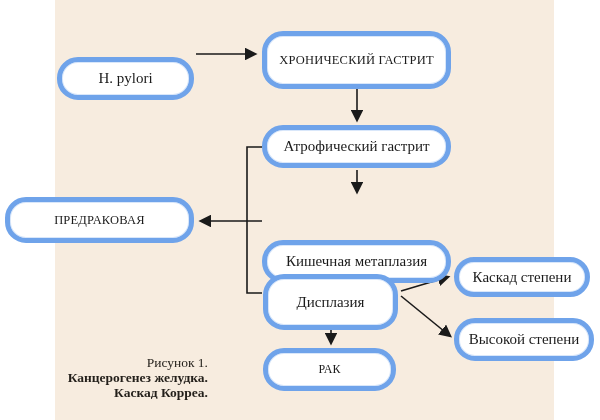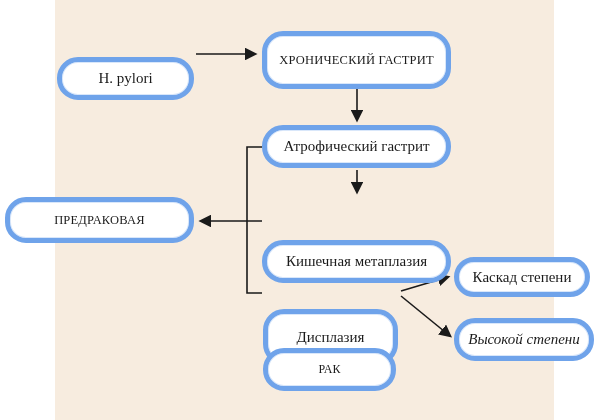--- a/index.html
+++ b/index.html
@@ -21,23 +21,23 @@
     display:flex;flex-direction:column;align-items:center;justify-content:center;
     text-align:center;color:var(--text,#1b1b1b);
     font-size:15px;line-height:17px;
   }
   .node.caps{font-size:12.5px;letter-spacing:.2px;}
   .n-hpylori   {left:57px; top:33px; width:137px;height:43px;margin-top:24px;}
   .n-chronic   {left:262px;top:31px; width:189px;height:58px;}
   .n-atrophic  {left:262px;top:125px;width:189px;height:43px;}
   .n-metaplasia{left:262px;top:197px;width:189px;height:43px;margin-top:43px;}
   .n-precancer {left:5px;  top:197px;width:189px;height:46px;align-items:center;}
-  .n-dysplasia {left:263px;top:274px;width:135px;height:56px;margin-top:35px;}
+  .n-dysplasia {left:263px;top:274px;width:135px;height:56px;}
   .n-low       {left:454px;top:257px;width:136px;height:40px;}
-  .n-high      {left:454px;top:318px;width:140px;height:43px;font-style:italic;}
+  .n-high      {left:454px;top:318px;width:140px;height:43px;}
   .n-cancer    {left:263px;top:348px;width:133px;height:43px;font-size:12px;}
   .caption{
     position:absolute;z-index:2;left:28px;top:355px;width:180px;
     text-align:right;font-size:13.5px;line-height:15px;color:#231f1a;
   }
   .caption .b{font-weight:bold;}
 </style>
 </head>
 <body>
 
@@ -92,13 +92,18 @@
   </div>
 
   <div class="node n-high">
     <span>Высокой степени</span>
   </div>
 
   <div class="node n-cancer">
     <span>РАК</span>
   </div>
 
+  <div class="caption">
+    <div>Рисунок 1.</div>
+    <div class="b">Канцерогенез желудка.</div>
+    <div class="b">Каскад Корреа.</div>
+  </div>
 </div>
 
 </body></html>

